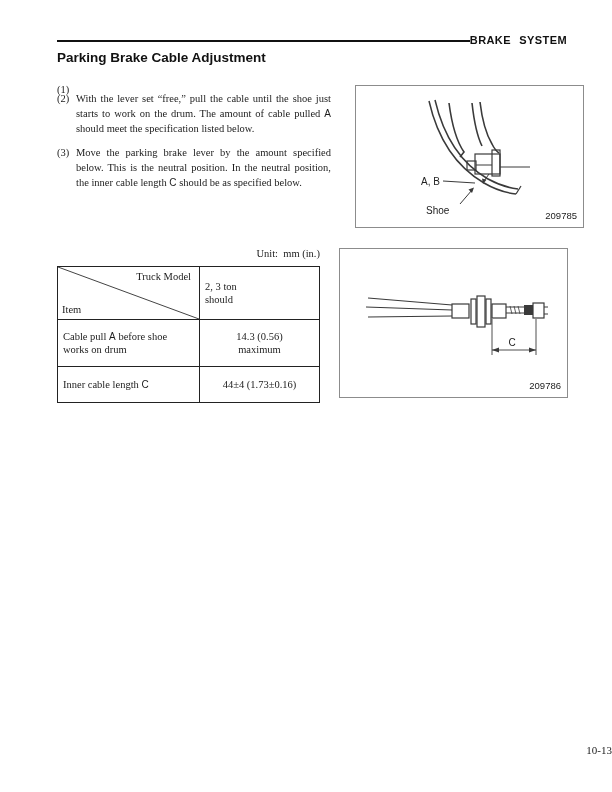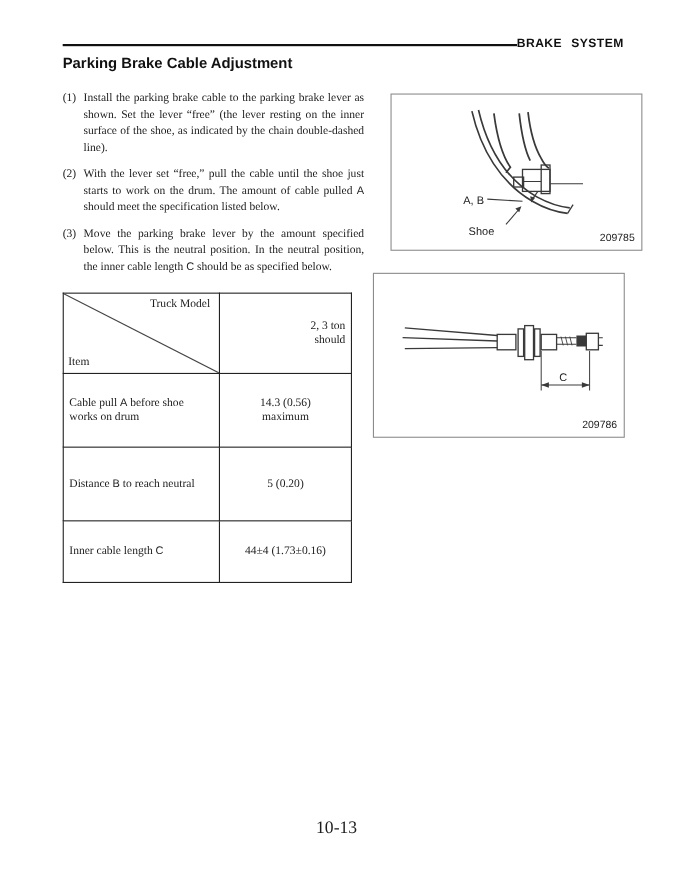--- a/index.html
+++ b/index.html
@@ -26,62 +26,63 @@
   
   .unit-note{
     position:absolute;left:57px;top:248px;width:263px;text-align:right;
     font-size:10.5px;white-space:pre;
   }
   
   table.spec{
     position:absolute;left:57px;top:266px;width:263px;border-collapse:collapse;
     font-size:10.5px;line-height:13px;table-layout:fixed;
   }
-  table.spec td{border:1px solid #222;padding:18px 5px;}
+  table.spec td{border:1px solid #222;padding:8px 5px;}
   td.diag{position:relative;width:131px;height:36px;padding:0;}
   td.diag svg{position:absolute;left:0;top:0;width:100%;height:100%;}
   td.diag .tm{position:absolute;top:3px;right:8px;}
   td.diag .it{position:absolute;bottom:3px;left:4px;margin-top:30px;}
-  td.ch{text-align:right;vertical-align:middle;}
+  td.ch{text-align:left;vertical-align:middle;}
   td.lbl{text-align:left;vertical-align:middle;}
   td.val{text-align:center;vertical-align:middle;}
   tr.r2cells td{height:30px;}
   tr.r1cell td{height:19px;}
   
   .figbox{position:absolute;left:339px;width:227px;border:1px solid #8c8c8c;background:#fff;}
   .fig1{top:85px;height:141px;margin-left:16px;}
   .fig2{top:248px;height:148px;}
   .figbox svg{display:block;width:100%;height:100%;}
   .fig-stroke{stroke:#3a3a3a;fill:none;}
   .fig-text{font-family:"Liberation Sans",sans-serif;font-size:10px;fill:#222;}
   .fig-num{font-family:"Liberation Sans",sans-serif;font-size:9.5px;fill:#222;}
   
-  .page-num{position:absolute;left:0;right:0;top:744px;text-align:center;font-size:16px;}
+  .page-num{position:absolute;left:0;right:0;top:744px;text-align:right;font-size:11px;}
 </style>
 </head>
 <body>
 
 <div class="page">
 
   <div class="hdr-rule"></div>
   <div class="hdr-label">BRAKE SYSTEM</div>
   <div class="doc-title">Parking Brake Cable Adjustment</div>
 
   <div class="steps">
     <div class="step">
-      <span class="num">(1)</span><span>Install the parking brake cable to the parking brake lever as shown.  Set the lever “free” (the lever resting on the inner surface of the shoe, as indicated by the chain double-dashed line).</span><span class="ds"></span><span></span>
+      <span class="num">(1)</span><span class="ds"></span><span></span>
     </div>
     <div class="step">
       <span class="num">(2)</span><span>With the lever set “free,” pull the cable until the shoe just starts to work on the drum.  The amount of cable pulled </span><span class="ds">A</span><span> should meet the specification listed below.</span>
     </div>
     <div class="step">
       <span class="num">(3)</span><span>Move the parking brake lever by the amount specified below.  This is the neutral position.  In the neutral position, the inner cable length </span><span class="ds">C</span><span> should be as specified below.</span>
     </div>
   </div>
 
+  <div class="unit-note">Unit:  mm (in.)</div>
 
   <table class="spec">
     <tbody>
     <tr>
       <td class="diag">
         <svg>
           <line x1="0" y1="0" x2="100%" y2="100%" stroke="#444" stroke-width="1"></line>
         </svg>
         <span class="tm">Truck Model</span>
         <span class="it">Item</span>
@@ -89,26 +90,20 @@
       <td class="ch">
         <div>2, 3 ton</div>
         <div>should</div>
       </td>
     </tr>
     <tr class="r2cells">
       <td class="lbl"><span>Cable pull </span><span class="ds">A</span><span> before shoe works on drum</span></td>
       <td class="val">
         <div>14.3 (0.56)</div>
         <div>maximum</div>
-      </td>
-    </tr>
-    <tr class="r2cells">
-      <td class="lbl"><span>Distance </span><span class="ds">B</span><span> to reach neutral</span></td>
-      <td class="val">
-        <div>5 (0.20)</div>
       </td>
     </tr>
     <tr class="r1cell">
       <td class="lbl"><span>Inner cable length </span><span class="ds">C</span><span></span></td>
       <td class="val">
         <div>44±4 (1.73±0.16)</div>
       </td>
     </tr>
     </tbody>
   </table>

